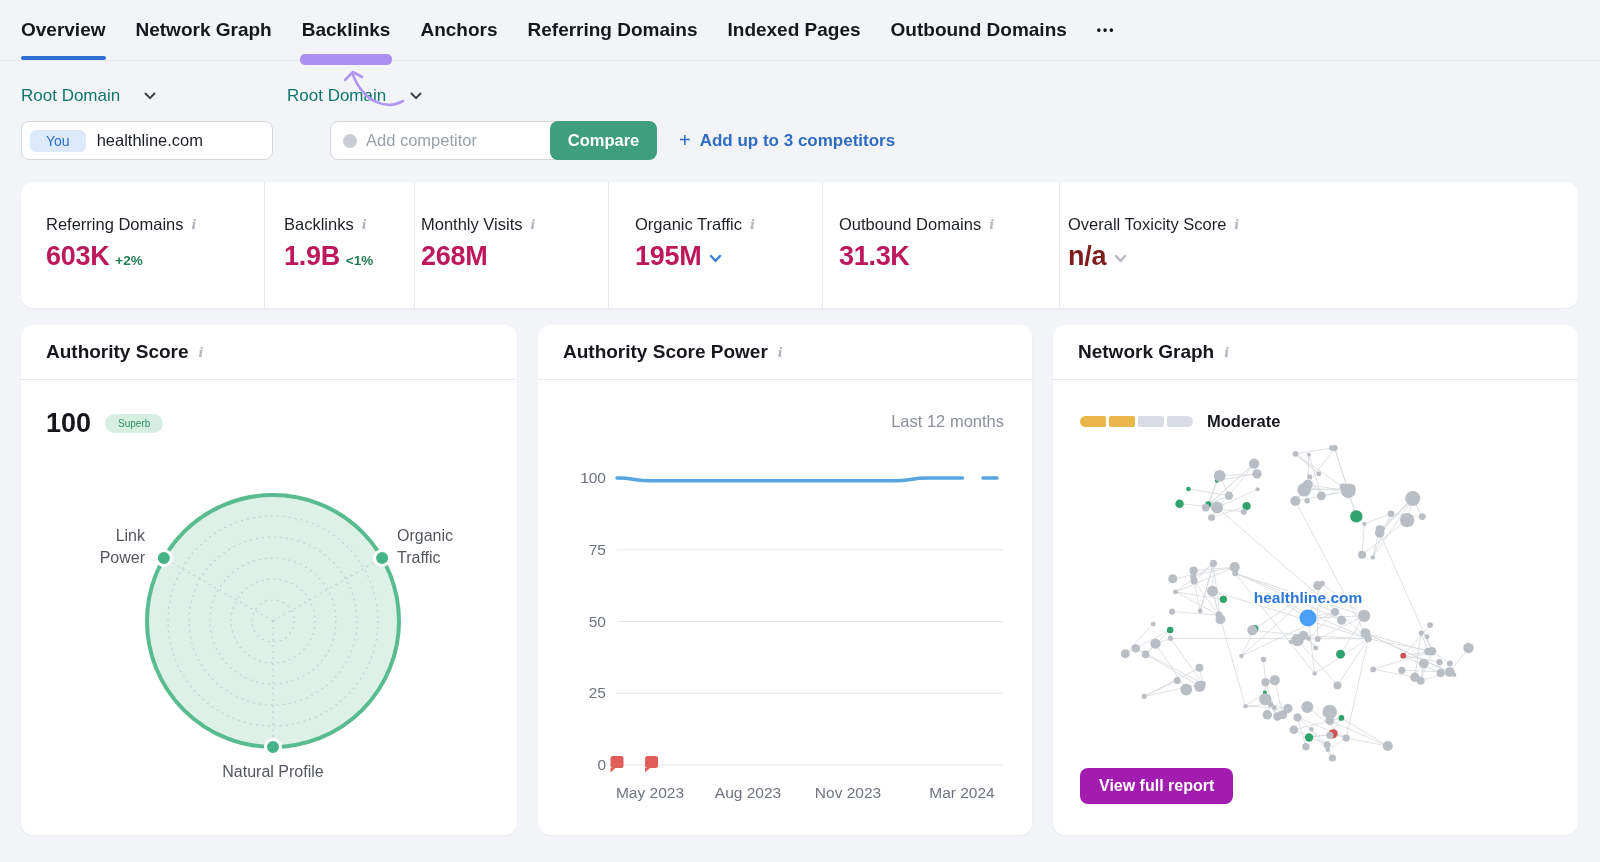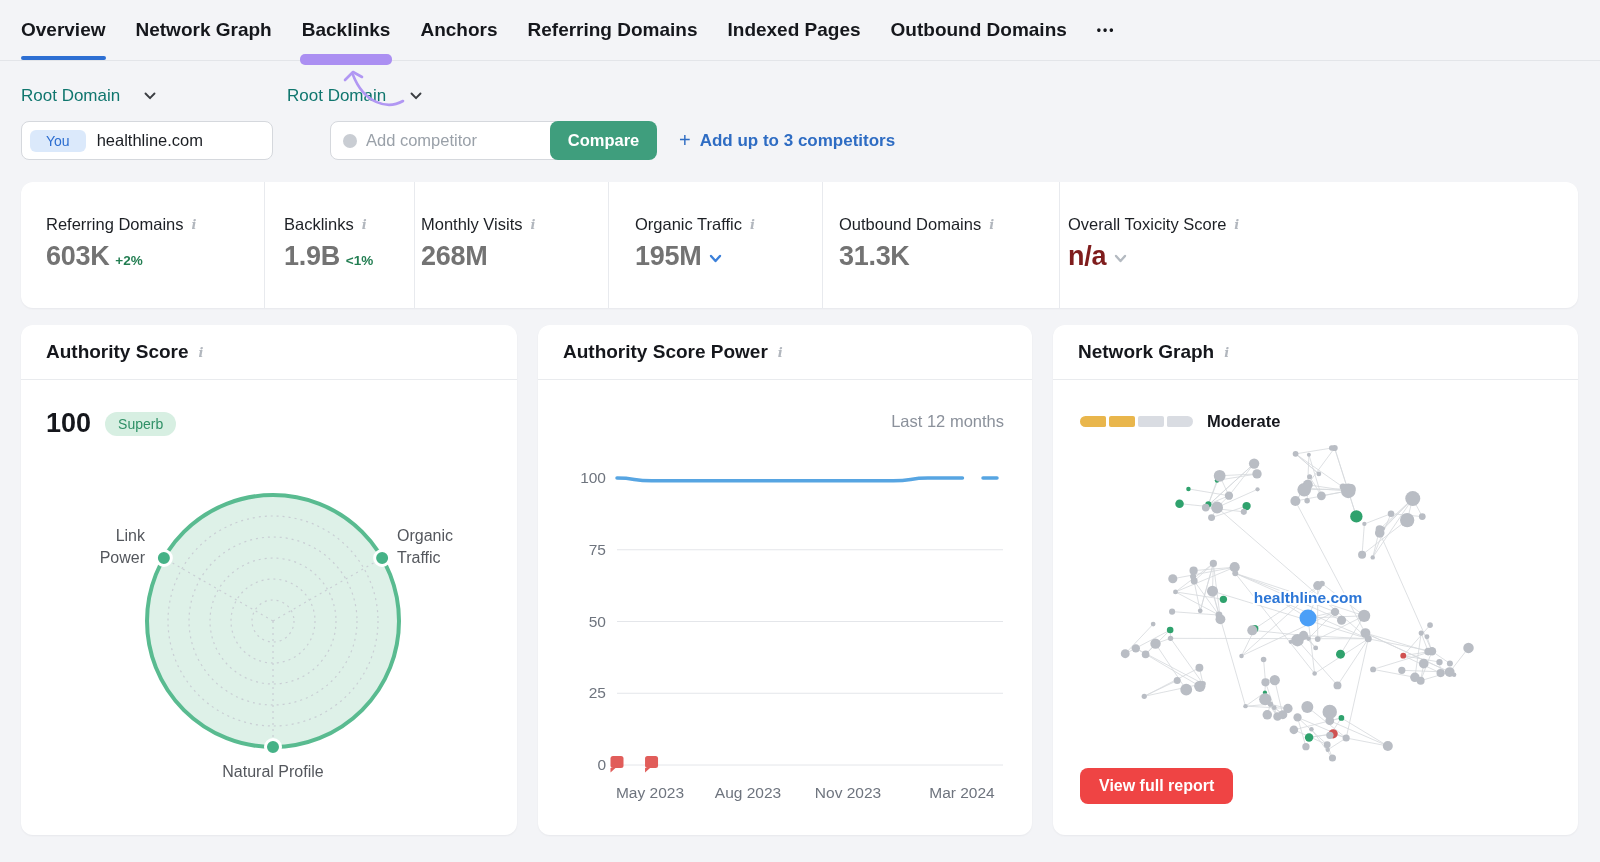--- a/index.html
+++ b/index.html
@@ -43,57 +43,57 @@
   .metrics-card { position:absolute; left:21px; top:182px; width:1557px; height:126px;
          background:#fff; border-radius:12px; box-shadow:0 1px 2px rgba(26,28,33,.05);
          display:flex; }
   .metric { padding-top:33px; }
   .metric + .metric { border-left:1px solid #e8eaee; }
   .metric-label-row { display:flex; align-items:center; gap:8px; }
   .metric-label { font-size:16.5px; font-weight:500; color:#1d2025; }
   .info-icon { font-family:"DejaVu Serif", serif; font-style:italic; font-weight:700;
          font-size:13px; color:#b2b7be; cursor:pointer; }
   .metric-value-row { display:flex; align-items:center; margin-top:7px; }
-  .metric-value { font-size:27px; font-weight:700; color:#737373; letter-spacing:-0.3px; }
+  .metric-value { font-size:27px; font-weight:700; color:#be185d; letter-spacing:-0.3px; }
   .metric-value.muted { color:#7f1d1d; }
   .metric-delta { font-size:13.5px; font-weight:700; color:#237e52; margin-left:6px;
          margin-top:8px; }
   .chev { margin-left:8px; margin-top:4px; }
 
   
   .card { position:absolute; top:325px; height:510px; background:#fff; border-radius:12px;
          box-shadow:0 1px 2px rgba(26,28,33,.05); }
   .card1 { left:21px; width:496px; }
   .card2 { left:538px; width:494px; }
   .card3 { left:1053px; width:525px; }
   .card-header { height:55px; border-bottom:1px solid #e9ebee; display:flex;
          align-items:center; gap:10px; padding-left:25px; }
   .card-title { font-size:19px; font-weight:700; color:#15171c; }
 
   .score-row { position:absolute; left:25px; top:83px; display:flex; align-items:center;
          gap:14px; }
   .score-value { font-size:27px; font-weight:800; color:#15171c; }
-  .score-badge { background:#d7efe2; color:#2f9066; font-size:14px; font-weight:500;
+  .score-badge { background:#d7efe2; color:#2f9066; font-size:10px; font-weight:500;
          padding:4px 13px; border-radius:14px; }
   #radar-svg { position:absolute; left:0; top:55px; }
 
   .trend-period { position:absolute; right:28px; top:87px; font-size:16.5px; color:#8b919b; }
   #trend-svg { position:absolute; left:0; top:115px; }
 
   .severity-row { position:absolute; left:27px; top:86px; display:flex; align-items:center;
          gap:14px; height:20px; }
   .severity-bar { display:flex; gap:3px; }
   .seg { width:26px; height:11px; background:#d9dce2; border-radius:2px; }
   .seg.filled { background:#e9b64c; }
   .seg:first-child { border-radius:6px 2px 2px 6px; }
   .seg:last-child { border-radius:2px 6px 6px 2px; }
   .severity-label { font-size:16.5px; font-weight:700; color:#15171c; }
   #network-svg { position:absolute; left:0; top:115px; }
   .view-report-btn { position:absolute; left:27px; top:443px; height:36px; padding:0 19px;
-         background:#ef4444; border:none; border-radius:8px; color:#fff;
+         background:#a21caf; border:none; border-radius:8px; color:#fff;
          font-family:inherit; font-size:16px; font-weight:700; cursor:pointer; }
 </style>
 </head>
 <body>
 
 <div class="screen">
 
   <nav class="topnav">
     <div class="tab active">
       <span>Overview</span>

